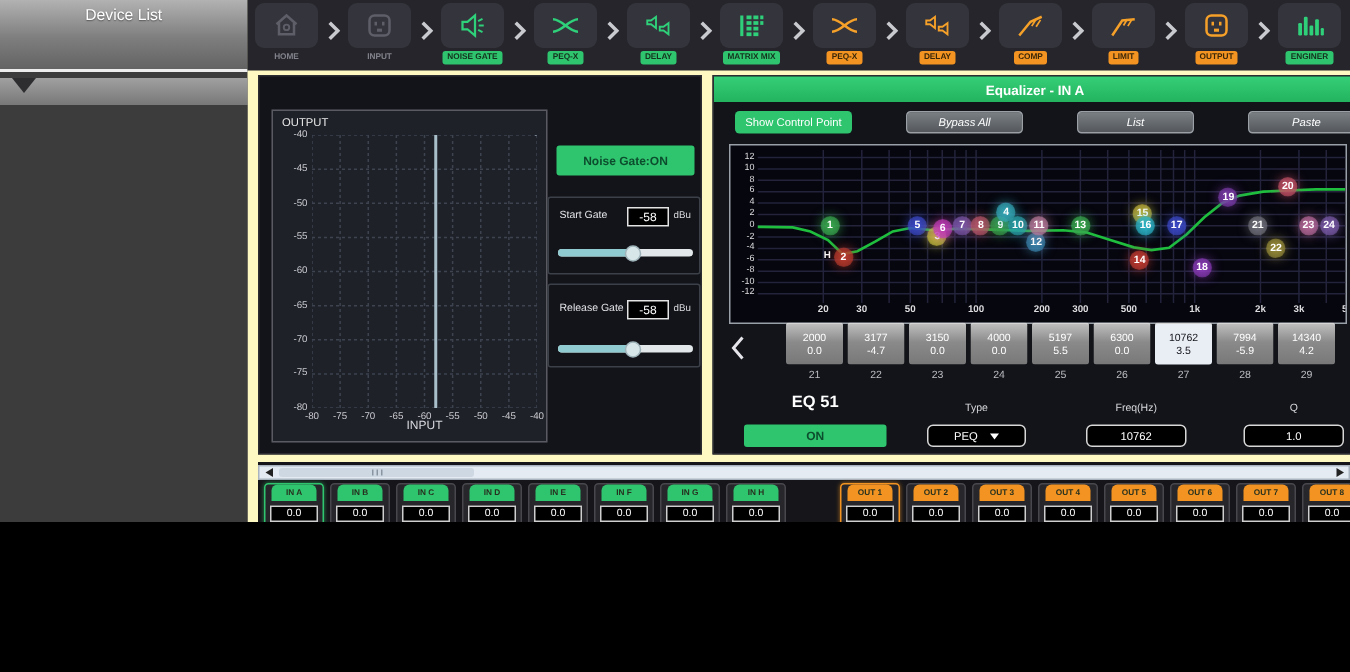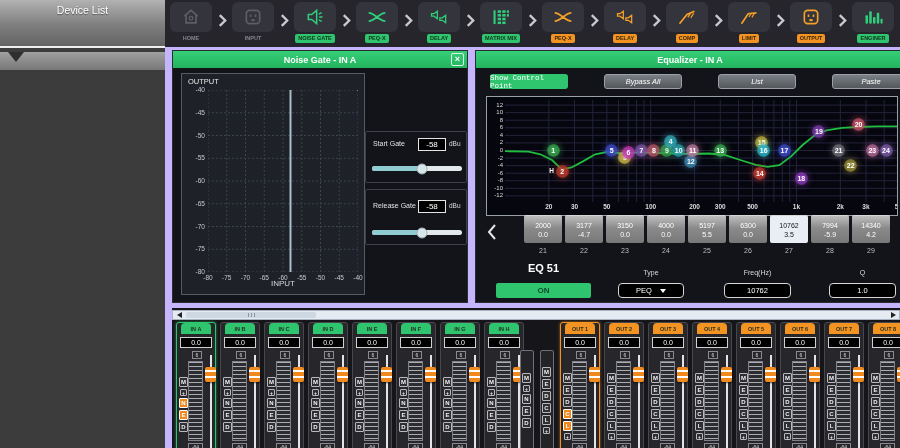--- a/index.html
+++ b/index.html
@@ -1,17 +1,17 @@
 <!DOCTYPE html>
 <html><head>
 <meta charset="utf-8">
 <style>
   html,body{margin:0;padding:0;background:#000;}
   *{box-sizing:border-box;}
-  .stage{position:relative;width:900px;height:448px;background:#c4b5fd;overflow:hidden;
+  .stage{position:relative;width:900px;height:348px;background:#fef9c3;overflow:hidden;
          font-family:"Liberation Sans",sans-serif;color:#fff;}
   .abs{position:absolute;}
 
   
   .sidebar{position:absolute;left:0;top:0;width:165px;height:448px;background:#3c3c3c;}
   .sb-top{height:46px;background:linear-gradient(180deg,#b2b2b2,#7e7e7e 55%,#636363);}
   .sb-title{text-align:center;font-size:10.5px;color:#fff;padding-top:4px;text-shadow:0 1px 1px rgba(0,0,0,.45);}
   .sb-btnrow{display:flex;gap:14px;padding:0 8px;margin-top:7px;}
   .sb-btn{flex:1;height:14px;background:#3d3d40;border:1px solid #f2f2f2;border-radius:4px;
           color:#fff;font-size:9px;line-height:12px;text-align:center;cursor:pointer;}
@@ -57,21 +57,21 @@
              color:#fff;font-size:8px;display:flex;align-items:center;justify-content:center;}
   .ng-unit{position:absolute;left:83px;font-size:6.5px;color:#dcdce0;}
   .slider{position:absolute;left:6px;width:90px;height:5px;background:#e2e8ea;border-radius:3px;}
   .sl-fill{height:100%;background:#8fcbd0;border-radius:3px;}
   .sl-thumb{position:absolute;top:50%;transform:translate(-50%,-50%);width:11px;height:11px;border-radius:50%;
             background:#d6e6e9;border:1px solid #9fb3ba;cursor:pointer;}
 
   
   .eq-btn{position:absolute;top:23px;width:78px;height:15px;border-radius:3px;font-size:7.5px;color:#fff;
           display:flex;align-items:center;justify-content:center;cursor:pointer;}
-  .eq-btn.greenb{background:var(--green);font-family:Liberation Mono, monospace;}
+  .eq-btn.greenb{background:var(--green);}
   .eq-btn.grayb{background:linear-gradient(180deg,#7a7f84,#54585c);border:1px solid #9aa0a6;font-style:italic;}
   .eq-graph{position:absolute;left:10px;top:45px;width:412px;height:120px;border:1px solid #9aa0a8;background:#06060e;overflow:hidden;}
   .eq-ytick{position:absolute;width:15px;text-align:right;font-size:6px;color:#dcdcdf;line-height:7px;}
   .eq-xtick{position:absolute;top:106px;width:24px;margin-left:-12px;text-align:center;font-size:6.5px;font-weight:bold;color:#dcdcdf;}
   .eq-pt{position:absolute;width:13px;height:13px;border-radius:50%;font-size:7px;font-weight:bold;color:#fff;
          display:flex;align-items:center;justify-content:center;cursor:pointer;}
   .eq-hp{position:absolute;font-size:6.5px;font-weight:bold;color:#fff;}
   .band-prev{position:absolute;left:6px;top:168px;width:20px;height:26px;display:flex;align-items:center;justify-content:center;cursor:pointer;}
   .eq-bands{position:absolute;left:48px;top:164px;display:flex;}
   .band-col{width:38px;margin-right:3px;}
@@ -323,24 +323,20 @@
                 <rect x="21" y="14" width="2.5" height="6" rx="1"></rect>
               </g>
             </svg>
           </div>
           <div class="tb-label">ENGINER</div>
         </div>
       </div>
   </div>
 
   <div class="panel" style="left:172px;top:50px;width:296px;height:253px;">
-    <div class="ptitle">
-      <span>Noise Gate - IN A</span>
-      <div class="pclose">×</div>
-    </div>
     <div class="ng-graph">
       <div class="ng-ylab">OUTPUT</div>
       <div class="ng-plot"><svg width="150" height="182">
             <line x1="0" y1="0" x2="0" y2="182" stroke="#3d434f" stroke-width="1" stroke-dasharray="2,2"></line>
             <line x1="0" y1="0" x2="150" y2="0" stroke="#3d434f" stroke-width="1" stroke-dasharray="2,2"></line>
             <line x1="18.75" y1="0" x2="18.75" y2="182" stroke="#3d434f" stroke-width="1" stroke-dasharray="2,2"></line>
             <line x1="0" y1="22.75" x2="150" y2="22.75" stroke="#3d434f" stroke-width="1" stroke-dasharray="2,2"></line>
             <line x1="37.5" y1="0" x2="37.5" y2="182" stroke="#3d434f" stroke-width="1" stroke-dasharray="2,2"></line>
             <line x1="0" y1="45.5" x2="150" y2="45.5" stroke="#3d434f" stroke-width="1" stroke-dasharray="2,2"></line>
             <line x1="56.25" y1="0" x2="56.25" y2="182" stroke="#3d434f" stroke-width="1" stroke-dasharray="2,2"></line>
@@ -375,20 +371,21 @@
           <div class="ng-tick" style="left: 53.5px; top: 200px; width: 20px; text-align: center;">-70</div>
           <div class="ng-tick" style="left: 72.25px; top: 200px; width: 20px; text-align: center;">-65</div>
           <div class="ng-tick" style="left: 91px; top: 200px; width: 20px; text-align: center;">-60</div>
           <div class="ng-tick" style="left: 109.75px; top: 200px; width: 20px; text-align: center;">-55</div>
           <div class="ng-tick" style="left: 128.5px; top: 200px; width: 20px; text-align: center;">-50</div>
           <div class="ng-tick" style="left: 147.25px; top: 200px; width: 20px; text-align: center;">-45</div>
           <div class="ng-tick" style="left: 166px; top: 200px; width: 20px; text-align: center;">-40</div>
         </div>
       <div class="ng-xlab">INPUT</div>
     </div>
+    <div class="ng-on">Noise Gate:ON</div>
     <div class="ng-group" style="top:80px;height:52px;">
       <span class="ng-lbl" style="top:8px;">Start Gate</span>
       <div class="ng-valbox" style="top:6px;">-58</div>
       <span class="ng-unit" style="top:8px;">dBu</span>
       <div class="slider" style="top:34px;">
         <div class="sl-fill" style="width: 55%;"></div>
         <div class="sl-thumb" style="left: 55%;"></div>
       </div>
     </div>
     <div class="ng-group" style="top:138px;height:56px;">

